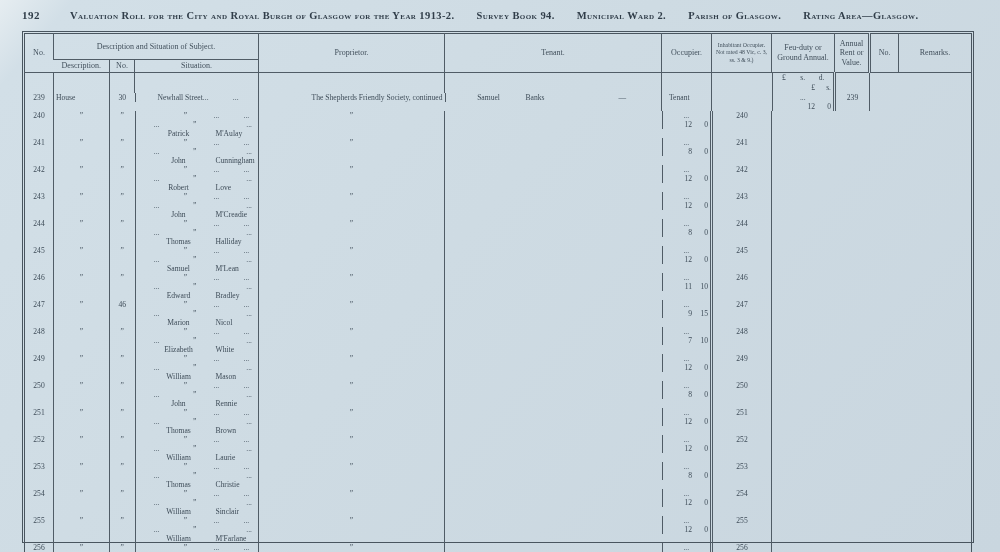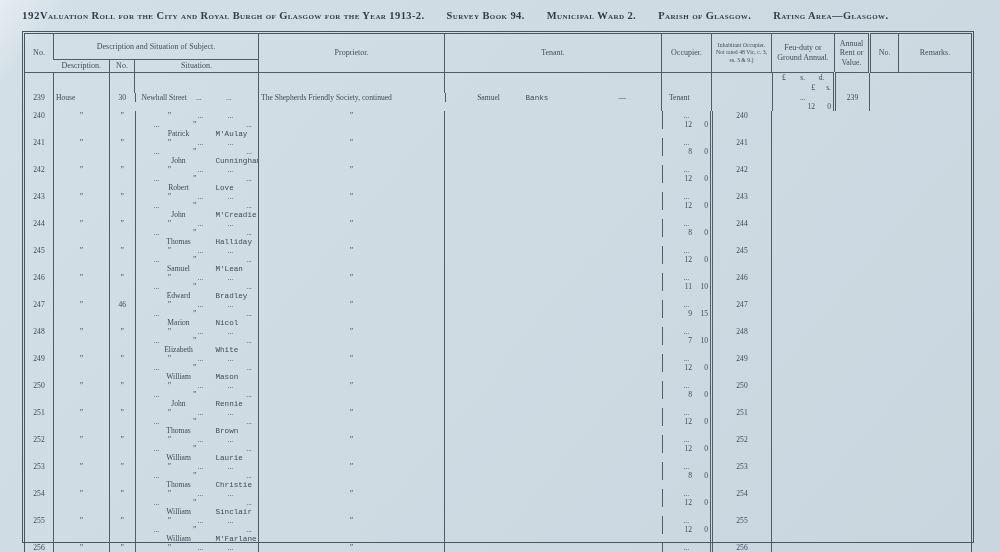--- a/index.html
+++ b/index.html
@@ -14,21 +14,21 @@
     color:#3d4b57;
   }
   
   .page-header{
     position:absolute;left:22px;top:9px;width:956px;
     display:flex;align-items:baseline;
     font-weight:bold;color:#303d49;
     font-variant-caps:small-caps;
     white-space:nowrap;
   }
-  .page-num{font-size:11px;letter-spacing:.5px;}
+  .page-num{font-size:11px;margin-right:30px;letter-spacing:.5px;}
   .title-seg{font-size:10.5px;letter-spacing:.4px;margin-right:22px;}
   
   .twrap{
     position:absolute;left:22px;top:31px;width:952px;height:512px;
     border:1px solid #49555f;padding:1px;box-sizing:border-box;
   }
   table{
     width:100%;height:100%;
     border-collapse:collapse;table-layout:fixed;
     border:1px solid #49555f;
@@ -46,32 +46,32 @@
   thead tr.tier2{height:13px;}
   th.small-hdr{font-size:5.8px;line-height:1.25;}
   td.no2,th.no2{border-left:3px double #505c66;}
   tbody td{height:9px;line-height:9px;vertical-align:top;}
   tr.units td{height:10px;line-height:10px;}
   .num{text-align:center;}
   .c{text-align:center;}
   .flex{display:flex;align-items:baseline;}
   .dit{display:block;text-align:center;}
   
-  .sit-text{flex:1 1 auto;padding-left:4px;}
+  .sit-text{flex:1 1 auto;padding-left:4px;margin-left:16px;}
   .sit-text.dit-in{text-align:center;flex:0 0 56px;}
   .sit-dots{flex:0 0 30px;text-align:left;}
   
-  .prop-center{display:block;text-align:left;}
+  .prop-center{display:block;text-align:right;}
   .prop-flex{display:flex;}
   .prop-flex span{flex:1;text-align:center;}
   .prop-flex span:last-child{text-align:right;padding-right:4px;}
   .prop-flex span:first-child{text-align:center;}
   
   .t1{flex:0 0 74px;padding-left:4px;text-align:center;}
-  .t2{flex:0 0 78px;font-family:Liberation Mono, monospace;}
+  .t2{flex:0 0 78px;}
   .t3{flex:1 1 auto;}
   .tdots{flex:0 0 16px;text-align:right;padding-right:2px;}
   
   .feu-part{flex:1;text-align:center;}
   .feu-dots{flex:1;text-align:center;}
   .rent-l{flex:1;text-align:right;padding-right:3px;}
   .rent-s{flex:0 0 13px;text-align:right;}
   .occ-text{padding-left:5px;margin-top:35px;}
 </style>
 </head>

